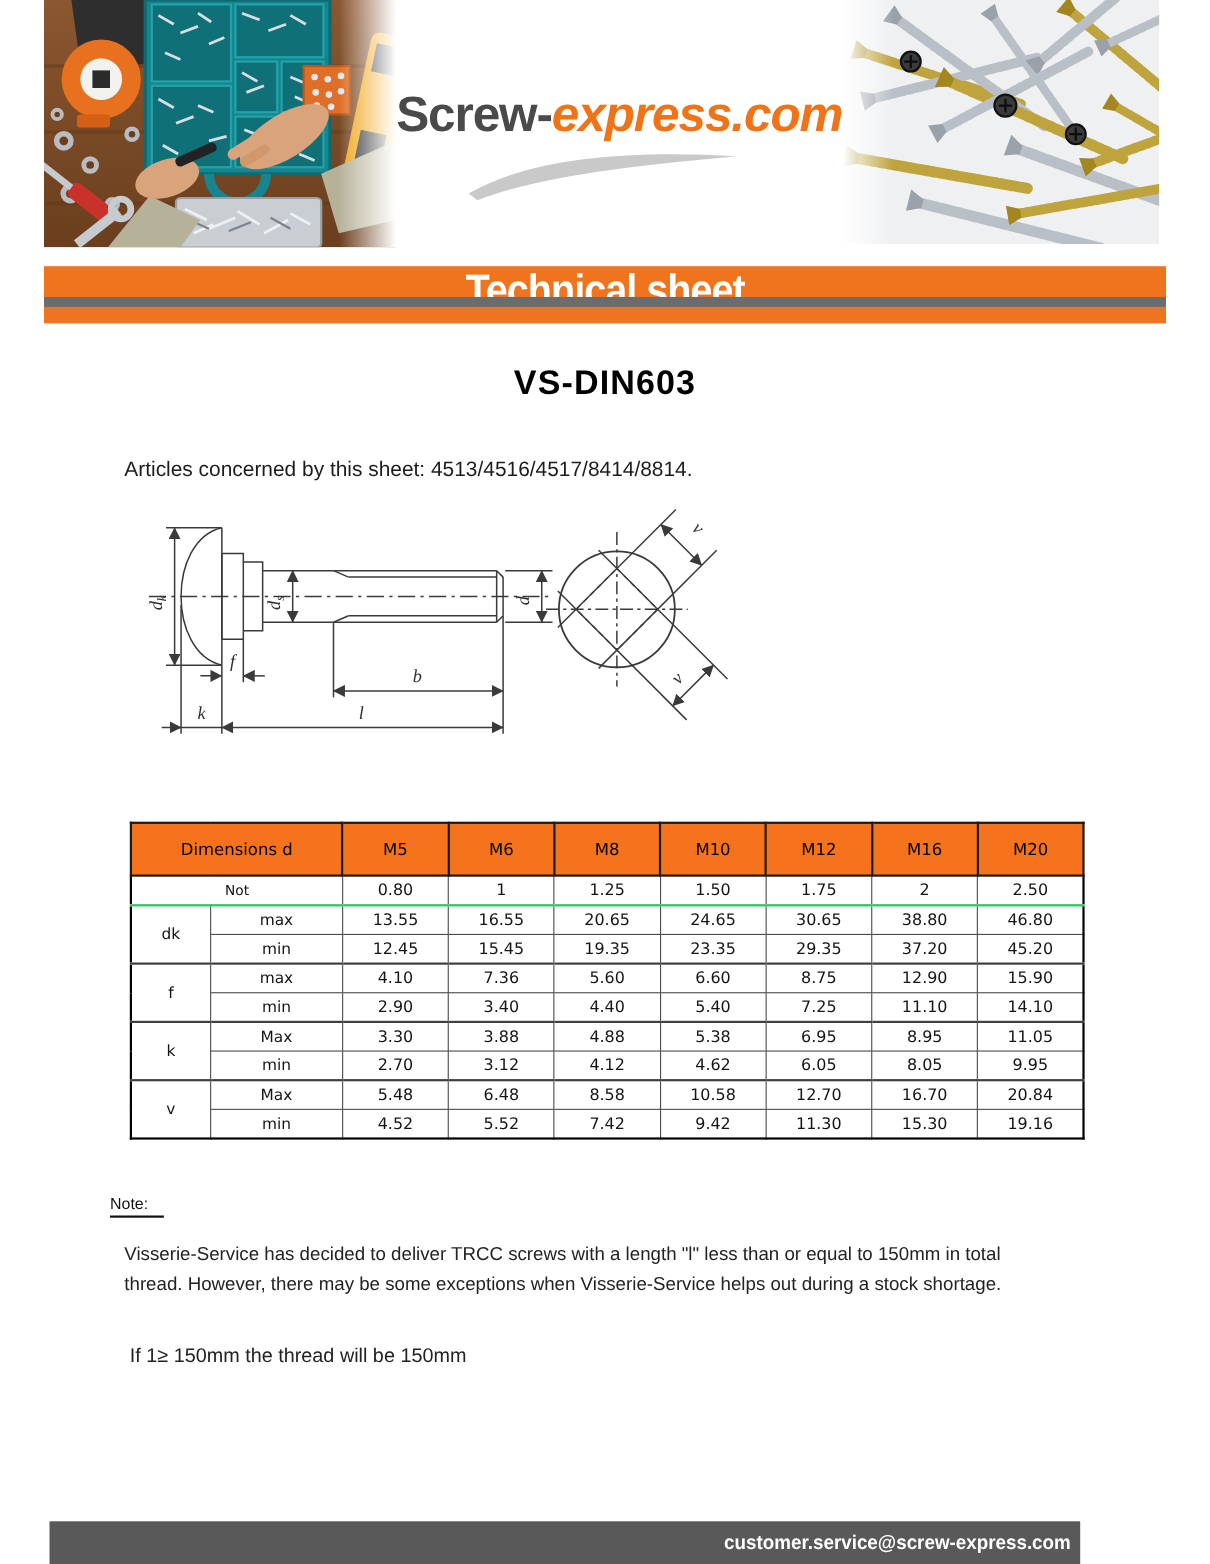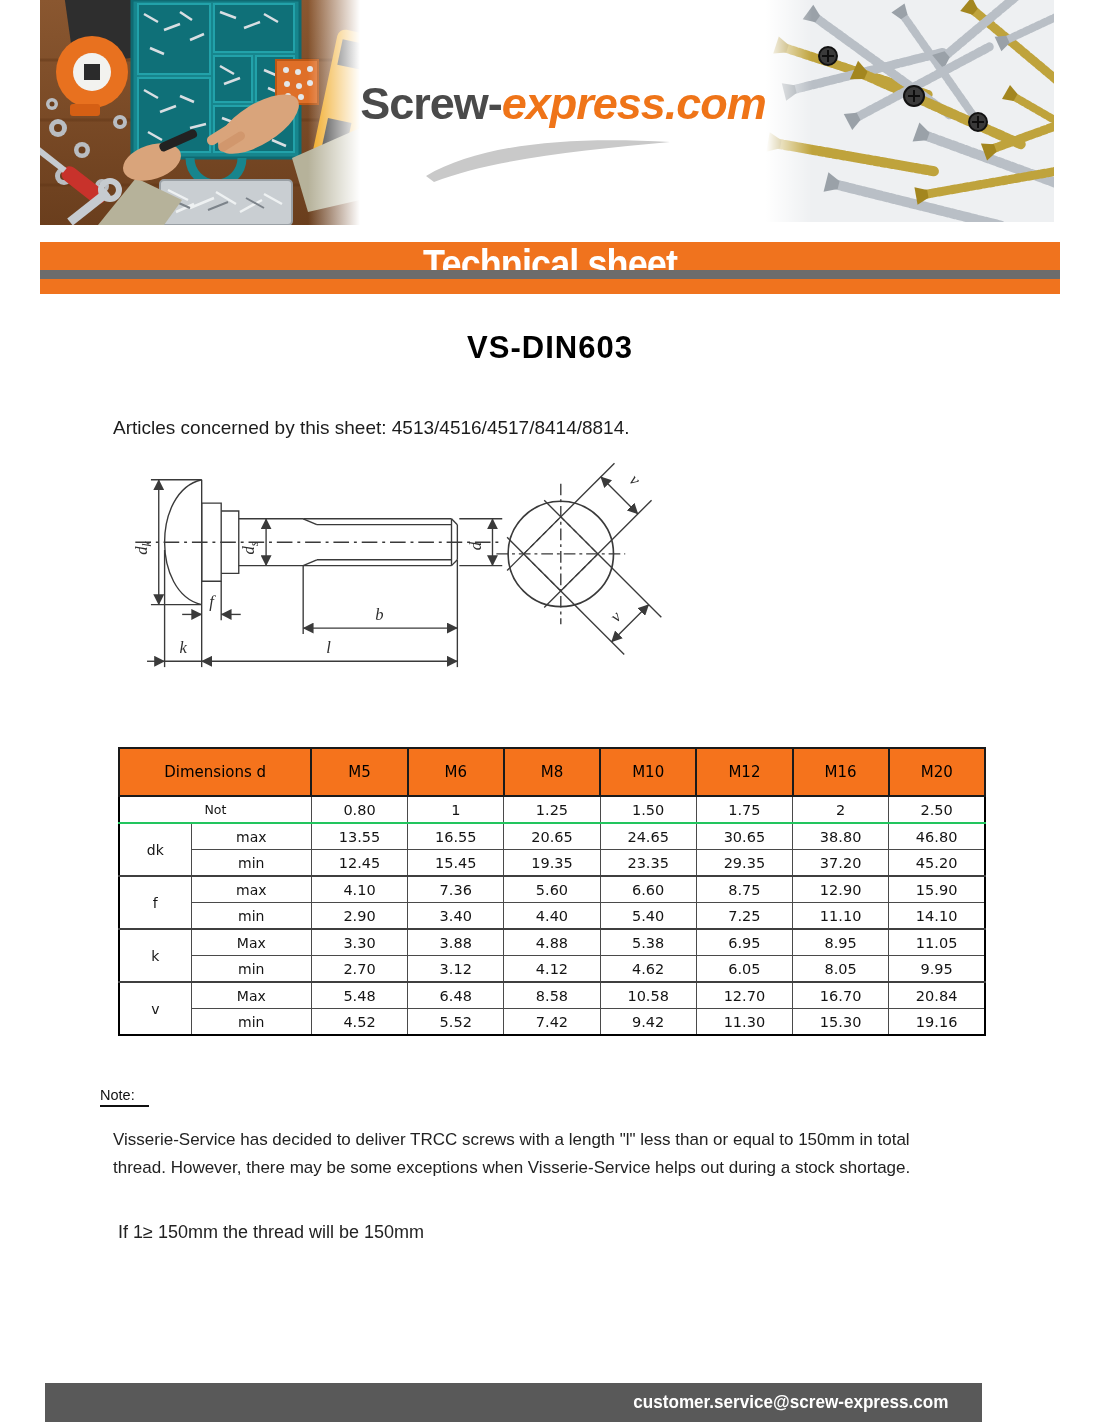--- a/index.html
+++ b/index.html
@@ -38,21 +38,21 @@
   #dims-table tr.pitch-row td{border-bottom:2px solid #22c55e;}
   #dims-table tr.pitch-row td.pitch-label{font-size:12.5px;}
   #dims-table td.rowlabel,#dims-table td.sub{font-size:14px;}
   
   .note-label{position:absolute;left:100px;top:1087px;font-size:14.5px;color:#101010;}
   .note-label span{display:inline-block;border-bottom:2.5px solid #101010;padding:0 14px 2px 0;}
   .note-body{position:absolute;left:113px;top:1126px;width:852px;margin:0;font-size:17px;line-height:1.62;color:#222;}
   .thread-line{position:absolute;left:118px;top:1222px;margin:0;font-size:18px;color:#222;}
   
   .footer{position:absolute;left:45px;top:1383px;width:937px;height:39px;background:#595959;
-          display:flex;align-items:center;justify-content:flex-end;padding-right:25px;box-sizing:border-box;}
+          display:flex;align-items:center;justify-content:flex-end;box-sizing:border-box;}
   .footer span{display:inline-block;color:#fff;font-size:18px;font-weight:700;transform:scaleX(.95);}
 </style>
 </head>
 <body>
 
 <div class="page">
 
   <div class="photo photo-left">
     <svg viewBox="0 0 320 225" preserveAspectRatio="none">
       <defs>

